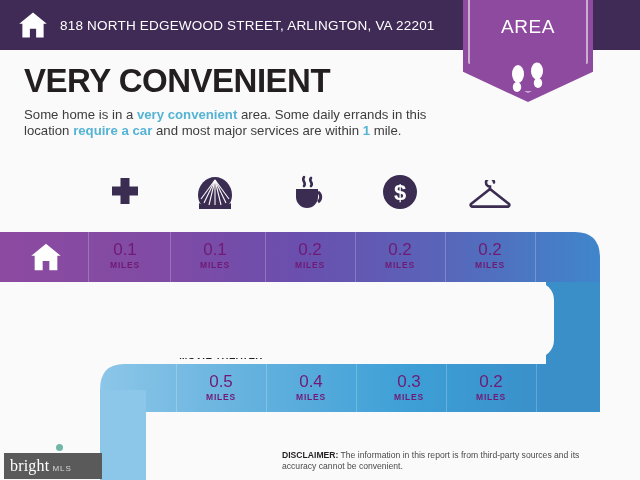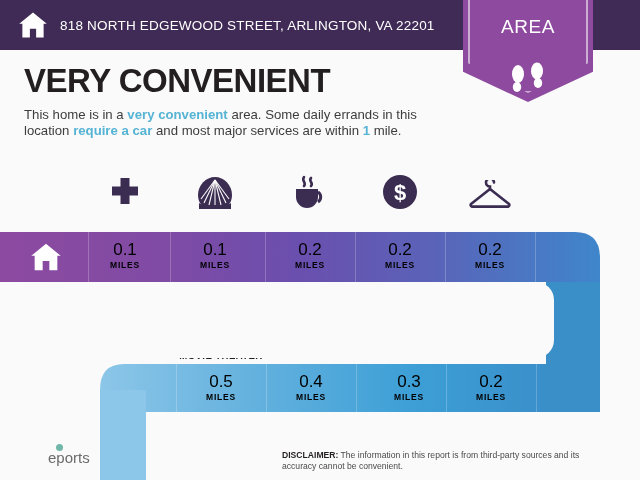--- a/index.html
+++ b/index.html
@@ -120,21 +120,21 @@
     color: #231f20;
     letter-spacing: 0.4px;
     white-space: nowrap;
   }
 
   
   .seg {
     position: absolute;
     z-index: 3;
     text-align: center;
-    color: #000000;
+    color: #701a75;
   }
   .seg .num { font-size: 17px; line-height: 19px; }
   .seg .mi { font-size: 8.5px; letter-spacing: 0.8px; margin-top: 1px; font-weight: bold; }
   .divider {
     position: absolute;
     width: 1px;
     background: rgba(255,255,255,0.22);
     z-index: 3;
   }
 
@@ -261,21 +261,21 @@
   <div class="badge-inner-line"></div>
   <div class="badge-line1">AREA</div>
   <svg class="badge-feet" viewBox="0 0 48 32">
     <ellipse cx="14" cy="12" rx="6" ry="9" fill="#fff"></ellipse>
     <ellipse cx="13" cy="25" rx="4.2" ry="5" fill="#fff"></ellipse>
     <ellipse cx="33" cy="9" rx="6" ry="8.5" fill="#fff"></ellipse>
     <ellipse cx="34" cy="21" rx="4.2" ry="5" fill="#fff"></ellipse>
   </svg>
 
   <div class="title">VERY CONVENIENT</div>
-  <div class="subtitle"><span>This home is in a </span><span class="hl">very convenient</span><span> area. Some daily errands in this location </span><span class="hl">require a car</span><span> and most major services are within </span><span class="hl">1</span><span> mile.</span></div>
+  <div class="subtitle"><span>Some home is in a </span><span class="hl">very convenient</span><span> area. Some daily errands in this location </span><span class="hl">require a car</span><span> and most major services are within </span><span class="hl">1</span><span> mile.</span></div>
 
   <div class="iconcell" style="left:80px; top:168px;">
     <div class="glyph">
       <svg width="34" height="34" viewBox="0 0 34 34">
           <path fill="#3b2c52" d="M12.5 2 h9 v8.5 h8.5 v9 h-8.5 V28 h-9 v-8.5 H4 v-9 h8.5 Z"></path>
         </svg>
     </div>
     <div class="lbl">MEDICAL</div>
   </div>
   <div class="iconcell" style="left:170px; top:168px;">
@@ -421,15 +421,19 @@
   </div>
   <div class="divider" style="left:446px; top:364px; height:48px;"></div>
   <div class="seg" style="left:446px; top:372px; width:90px;">
     <div class="num">0.2</div>
     <div class="mi">MILES</div>
   </div>
   <div class="divider" style="left:536px; top:364px; height:48px;"></div>
 
   <div class="footer-text">eports</div>
   <div class="bm-dot"></div>
+  <div class="brightmls">
+    <span class="bm-main">bright</span>
+    <span class="bm-sub">MLS</span>
+  </div>
   <div class="disclaimer"><b>DISCLAIMER:</b><span> The information in this report is from third-party sources and its accuracy cannot be convenient.</span></div>
 
 </div>
 
 </body></html>

